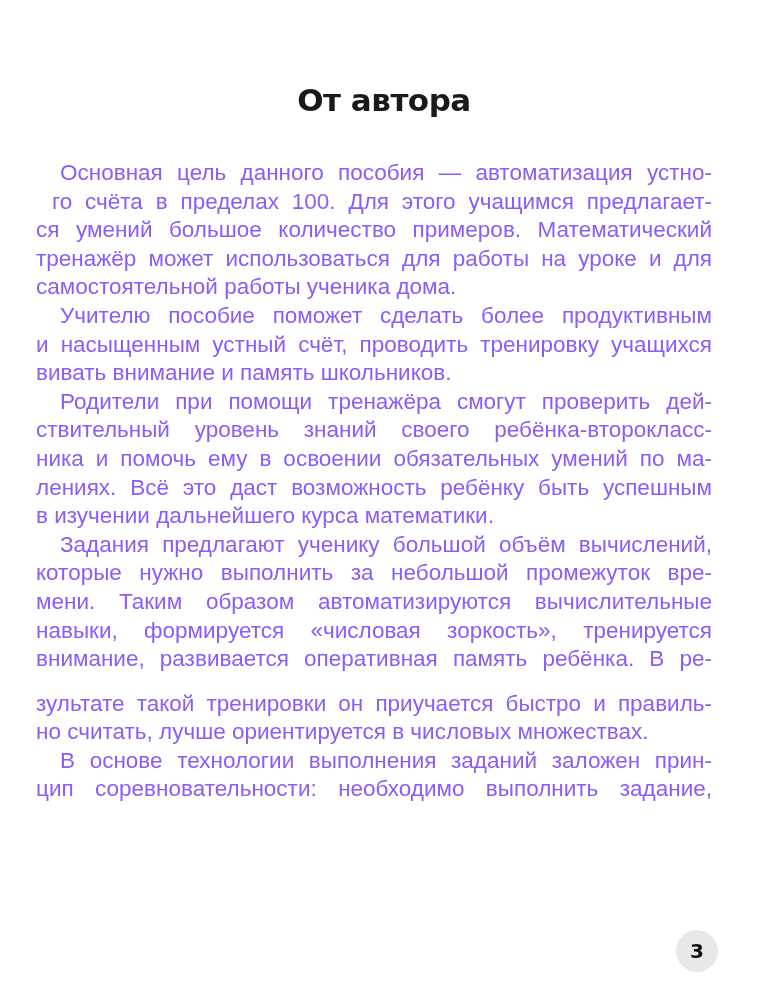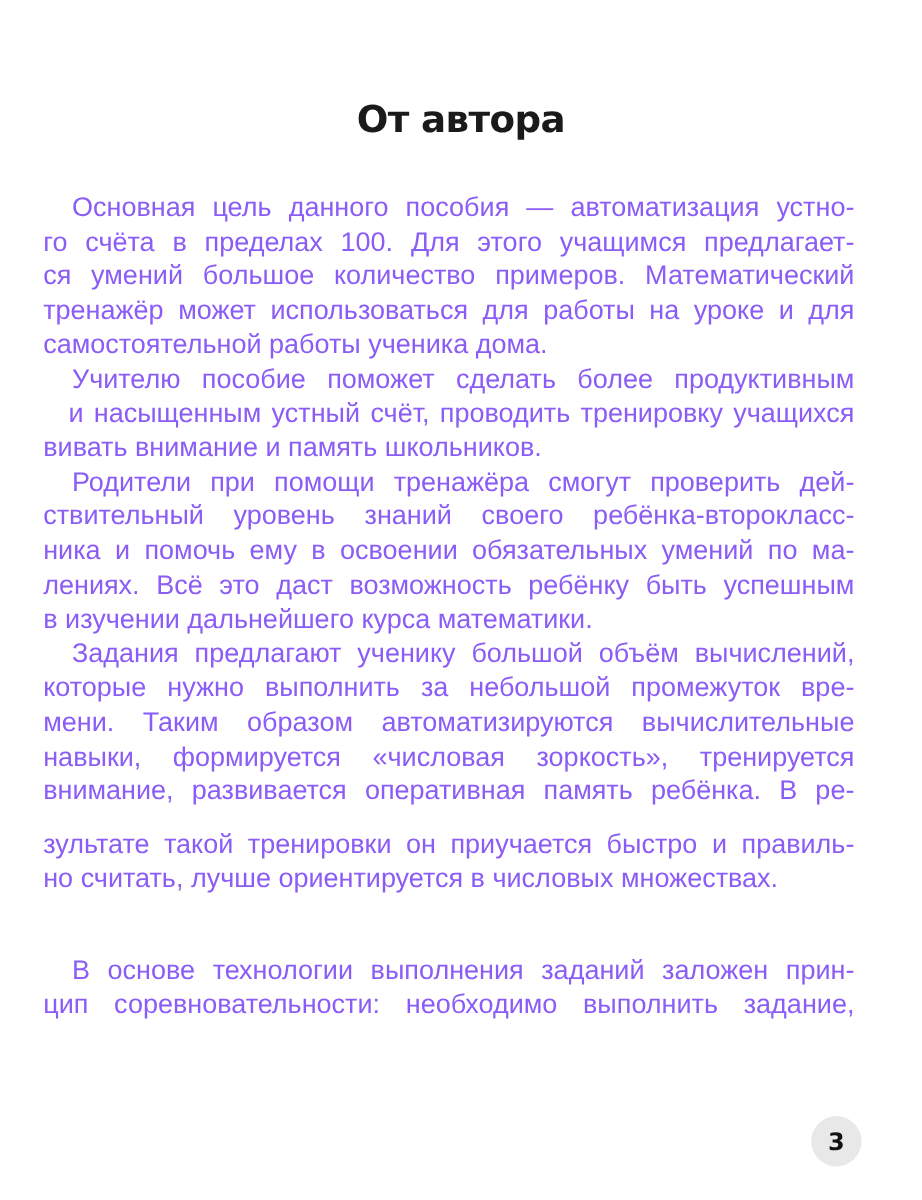--- a/index.html
+++ b/index.html
@@ -25,47 +25,47 @@
   }
 </style>
 </head>
 <body>
 
 <div class="page">
   <h1 class="title" style="margin:0;">От автора</h1>
   <div class="body" id="body">
       <div class="para">
         <span class="line" style="padding-left: 24px; text-indent: 0px;">Основная цель данного пособия — автоматизация устно-</span>
-        <span class="line" style="text-indent: 0px;">го счёта в пределах 100. Для этого учащимся предлагает-</span>
+        <span class="line" style="text-indent: 0px; margin-left: 16px;">го счёта в пределах 100. Для этого учащимся предлагает-</span>
         <span class="line" style="text-indent: 0px;">ся умений большое количество примеров. Математический</span>
         <span class="line" style="text-indent: 0px;">тренажёр может использоваться для работы на уроке и для</span>
         <span class="line last" style="text-indent: 0px;">самостоятельной работы ученика дома.</span>
       </div>
       <div class="para">
         <span class="line" style="padding-left: 24px; text-indent: 0px;">Учителю пособие поможет сделать более продуктивным</span>
-        <span class="line" style="text-indent: 0px; margin-left: 21px;">и насыщенным устный счёт, проводить тренировку учащихся</span>
+        <span class="line" style="text-indent: 0px;">и насыщенным устный счёт, проводить тренировку учащихся</span>
         <span class="line last" style="text-indent: 0px;">вивать внимание и память школьников.</span>
       </div>
       <div class="para">
         <span class="line" style="padding-left: 24px; text-indent: 0px;">Родители при помощи тренажёра смогут проверить дей-</span>
         <span class="line" style="text-indent: 0px;">ствительный уровень знаний своего ребёнка-второкласс-</span>
         <span class="line" style="text-indent: 0px;">ника и помочь ему в освоении обязательных умений по ма-</span>
         <span class="line" style="text-indent: 0px;">лениях. Всё это даст возможность ребёнку быть успешным</span>
         <span class="line last" style="text-indent: 0px;">в изучении дальнейшего курса математики.</span>
       </div>
       <div class="para">
         <span class="line" style="padding-left: 24px; text-indent: 0px;">Задания предлагают ученику большой объём вычислений,</span>
         <span class="line" style="text-indent: 0px;">которые нужно выполнить за небольшой промежуток вре-</span>
         <span class="line" style="text-indent: 0px;">мени. Таким образом автоматизируются вычислительные</span>
         <span class="line" style="text-indent: 0px;">навыки, формируется «числовая зоркость», тренируется</span>
         <span class="line" style="text-indent: 0px;">внимание, развивается оперативная память ребёнка. В ре-</span>
         <span class="line" style="text-indent: 0px; margin-top: 16px;">зультате такой тренировки он приучается быстро и правиль-</span>
         <span class="line last" style="text-indent: 0px;">но считать, лучше ориентируется в числовых множествах.</span>
       </div>
       <div class="para">
-        <span class="line" style="padding-left: 24px; text-indent: 0px; margin-top: 48px;">В основе технологии выполнения заданий заложен прин-</span>
+        <span class="line" style="padding-left: 24px; text-indent: 0px;">В основе технологии выполнения заданий заложен прин-</span>
         <span class="line" style="text-indent: 0px;">цип соревновательности: необходимо выполнить задание,</span>
       </div>
     </div>
   <div class="pagenum">
     <span>3</span>
   </div>
 </div>
 
 </body></html>

